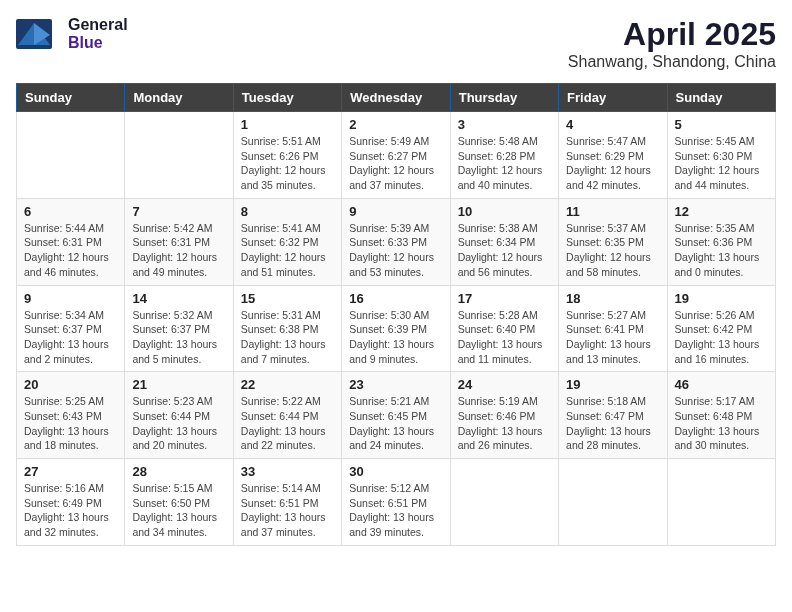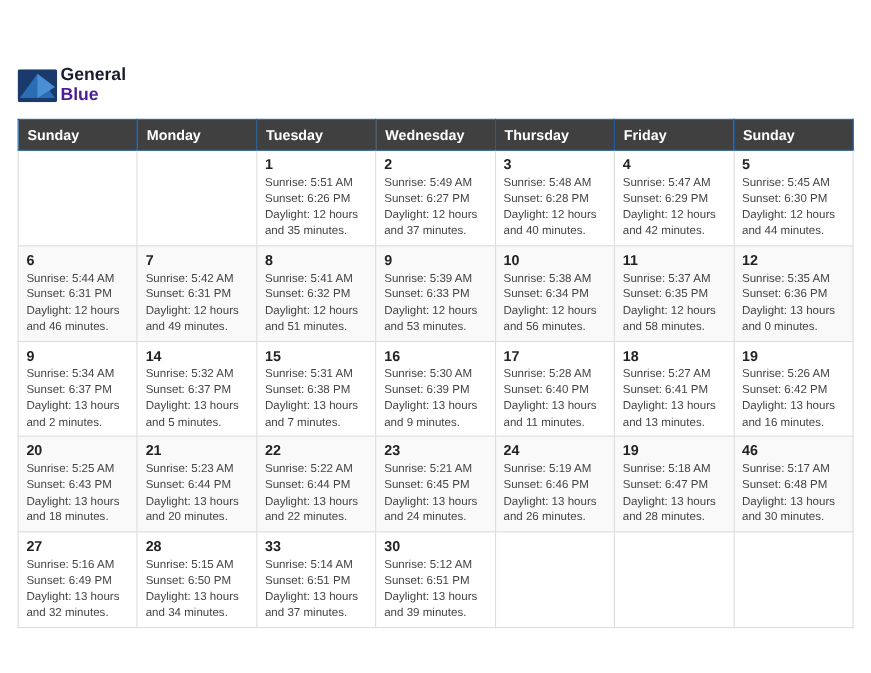--- a/index.html
+++ b/index.html
@@ -12,22 +12,21 @@
     }
     .header {
       display: flex;
       justify-content: space-between;
       align-items: flex-start;
       margin-bottom: 12px;
     }
     .logo {
       display: flex;
       align-items: center;
-      gap: 3px;
-      margin-top: 44px;
+      gap: 16px;
     }
     .title-block {
       text-align: right;
     }
     .month-title {
       font-size: 32px;
       font-weight: bold;
       color: #1a1a2e;
     }
     .location-title {
@@ -85,20 +84,24 @@
     <svg width="36" height="30" viewBox="0 0 36 30">
       <rect x="0" y="0" width="36" height="30" fill="#1a3a6b" rx="2"></rect>
       <polygon points="18,4 34,26 2,26" fill="#2a6db5"></polygon>
       <polygon points="18,4 34,16 18,26" fill="#4a8fd5"></polygon>
     </svg>
     <div>
       <span style="font-size:16px;font-weight:bold;color:#1a1a2e;">General</span><br>
       <span style="font-size:16px;font-weight:bold;color:#4c1d95;">Blue</span>
     </div>
   </div>
+  <div class="title-block">
+    <div class="month-title">April 2025</div>
+    <div class="location-title">Shanwang, Shandong, China</div>
+  </div>
 </div>
 
 <table class="calendar">
   <thead>
     <tr>
     <th>Sunday</th>
         <th>Monday</th>
         <th>Tuesday</th>
         <th>Wednesday</th>
         <th>Thursday</th>

